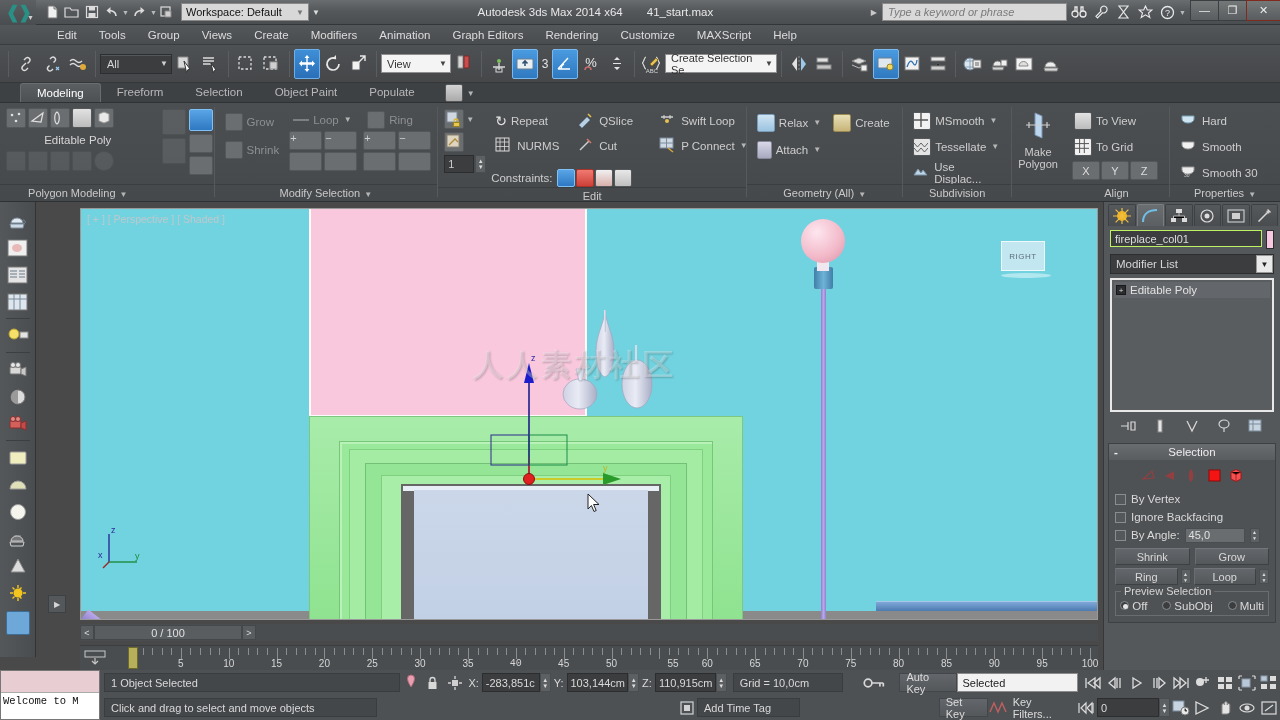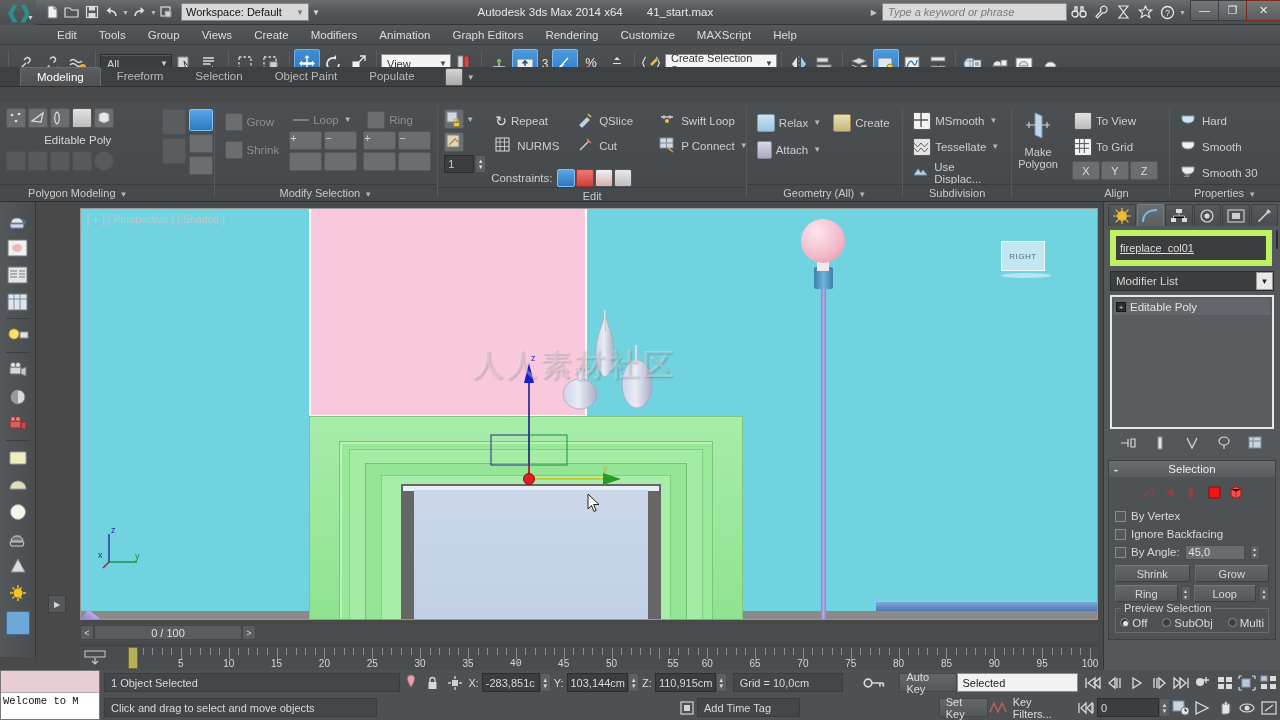--- a/index.html
+++ b/index.html
@@ -89,21 +89,21 @@
   .combo .carr { font-size:8px; color:#d0d0d0; }
   .white-combo {
     height:19px; background:#f4f4f4; border:1px solid #8e8e8e; color:#333;
     display:flex;align-items:center;justify-content:space-between; padding:0 3px 0 5px;
     font-size:11px;
   }
   .white-combo .carr{ font-size:8px; color:#444;}
 
   
   .ribbon-tabs {
-    position:absolute; left:0; top:67px; width:1280px; height:20px;
+    position:absolute; left:0; top:83px; width:1280px; height:20px;
     background:#3e4144; display:flex; align-items:flex-end; padding-left:20px;
     border-bottom:1px solid #2f3234;
   }
   .rtab {
     padding:0 16px; height:19px; line-height:19px; font-size:11.5px; color:#b8b8b8;
   }
   .rtab.active {
     background:linear-gradient(#5b5e61,#4e5154); color:#fff;
     border:1px solid #6a6d70; border-bottom:none;
     border-radius:3px 3px 0 0;
@@ -188,22 +188,22 @@
   .cp-tab {
     width:28px;height:22px; background:linear-gradient(#56595c,#4a4d50);
     border:1px solid #3e4143; border-bottom:none; border-radius:2px 2px 0 0;
     display:flex;align-items:center;justify-content:center;
   }
   .cp-tab.active { background:linear-gradient(#6b6e71,#5c5f62); border-color:#7b7e81; }
   .cp-name {
     margin:4px 6px 0 6px; display:flex; gap:4px;
   }
   .cp-name input {
-    flex:1; height:36px; background:#3b3d3f; border:6px solid #bef264; color:#ddd;
-    font-size:11px; padding:0 4px; font-family:"Liberation Sans",sans-serif;text-decoration:underline;
+    flex:1; height:17px; background:#3b3d3f; border:1px solid #bef264; color:#ddd;
+    font-size:11px; padding:0 4px; font-family:"Liberation Sans",sans-serif;
   }
   .swatch { width:24px;height:19px; border:1px solid #2b2d2f; }
   .cp-modlist {
     margin:5px 6px 0 6px; height:20px; background:#3b3d3f; border:1px solid #2b2d2f;
     display:flex;align-items:center;justify-content:space-between; font-size:11.5px;
     color:#d6d6d6; padding-left:5px;
   }
   .cp-modlist .db { width:17px;height:18px; background:#e9e9e9; color:#222; display:flex;
     align-items:center;justify-content:center; font-size:8px; border:1px solid #999;}
   .cp-stack {

